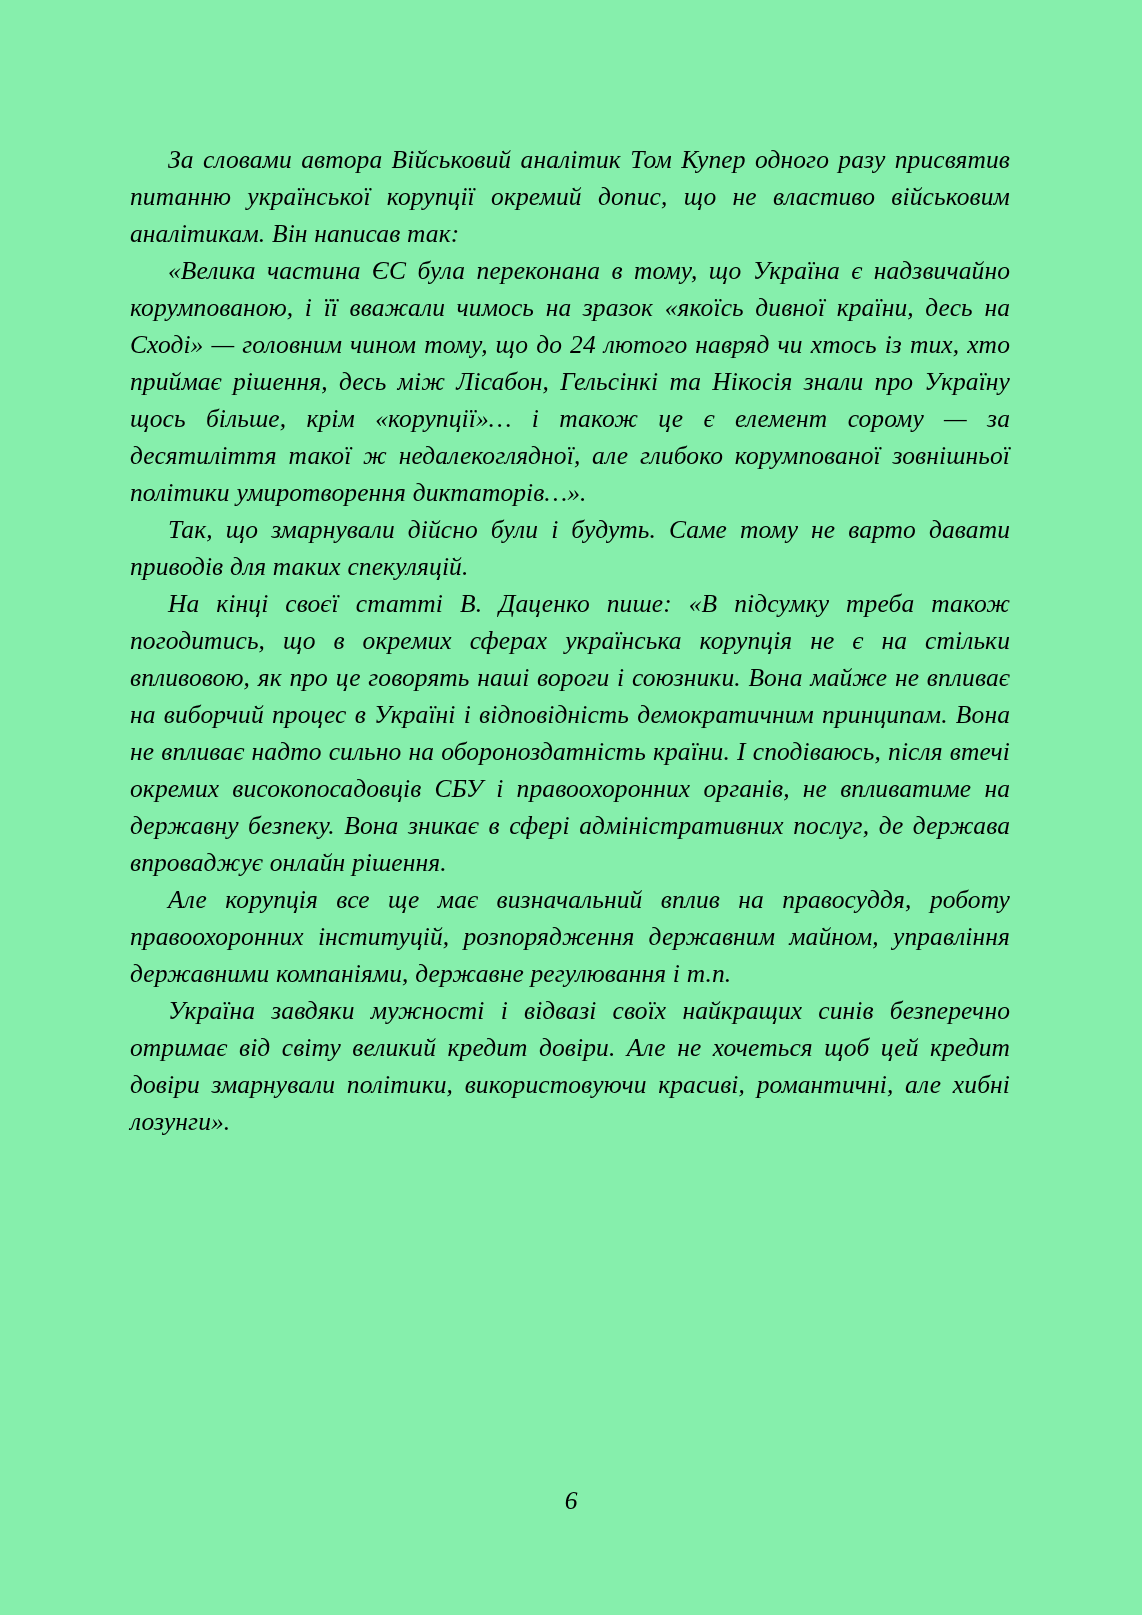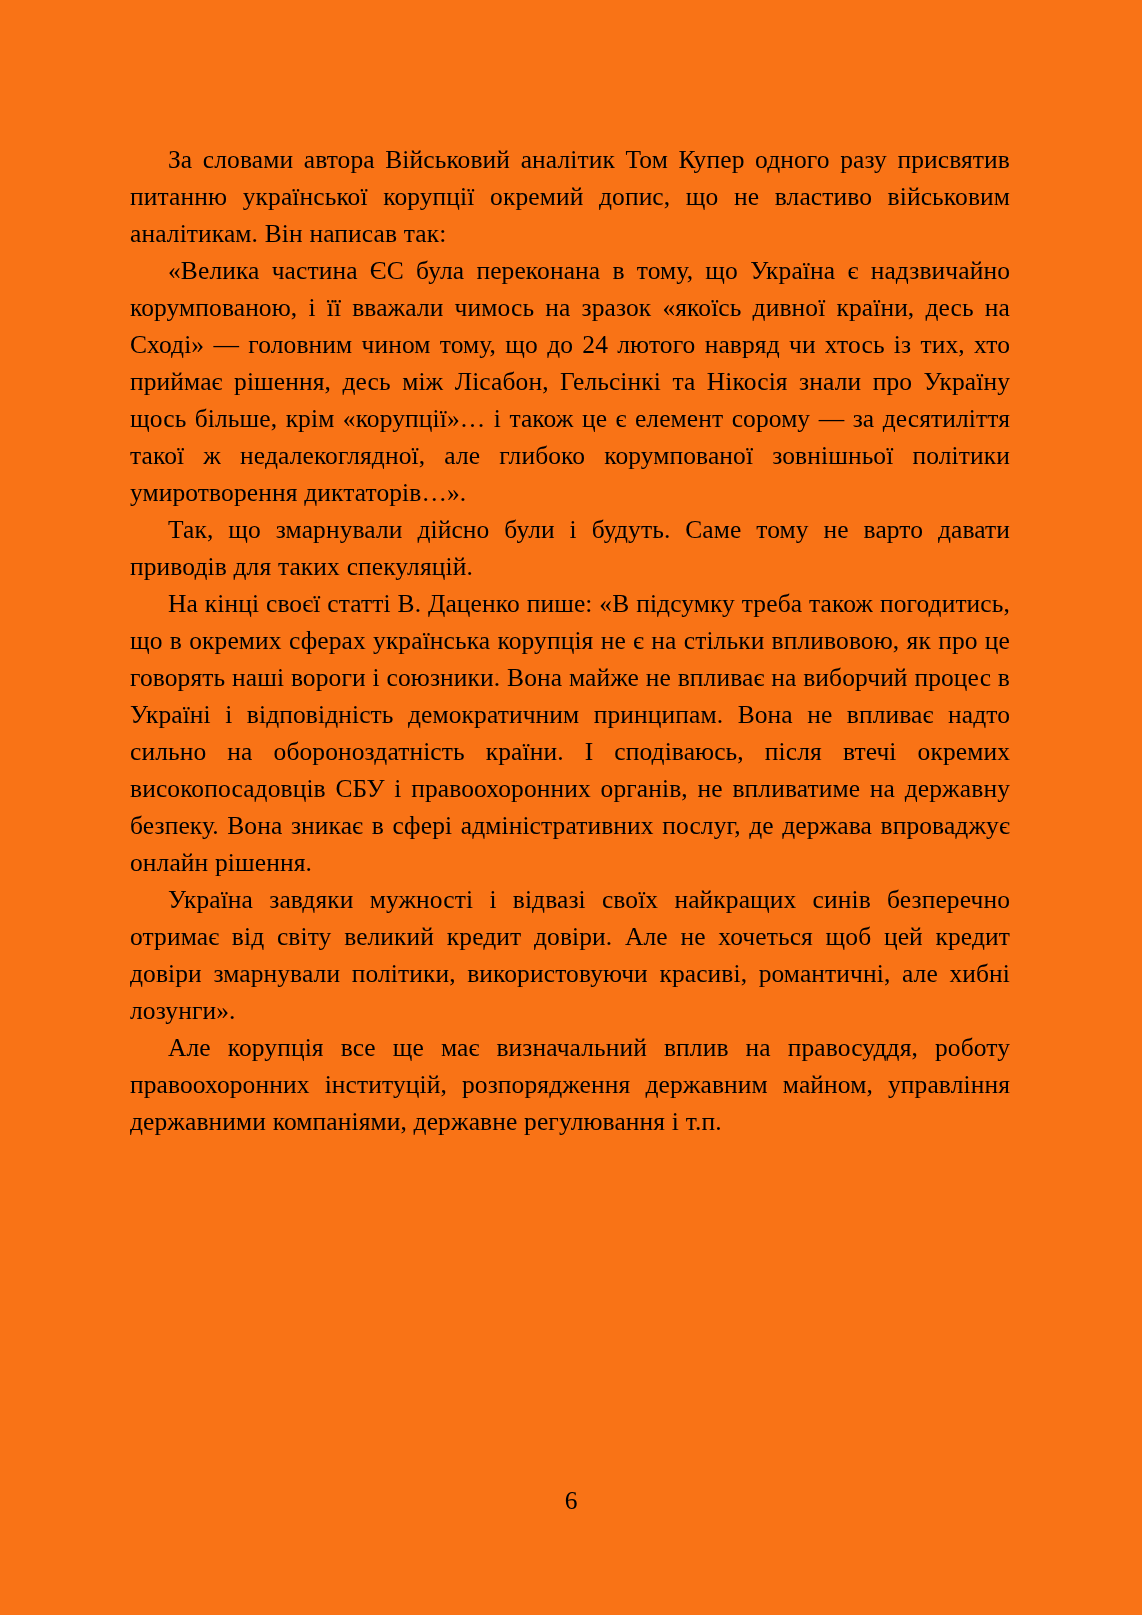--- a/index.html
+++ b/index.html
@@ -6,22 +6,23 @@
     margin: 0;
     padding: 0;
     background: #ffffff;
   }
 
   .page {
     position: relative;
     width: 1142px;
     height: 1615px;
     margin: 0 auto;
-    background: #f97316;
+    background: #86efac;
     overflow: hidden;
+    font-style: italic;
   }
 
   .text-block {
     position: absolute;
     left: 130px;
     top: 141px;
     width: 880px;
   }
 
   .para {
@@ -58,19 +59,19 @@
 </head>
 <body>
 
 <div class="page">
 
   <div class="text-block">
     <p class="para">За словами автора Військовий аналітик Том Купер одного разу присвятив питанню української корупції окремий допис, що не властиво військовим аналітикам. Він написав так:</p>
     <p class="para">«Велика частина ЄС була переконана в тому, що Україна є надзвичайно корумпованою, і її вважали чимось на зразок «якоїсь дивної країни, десь на Сході» — головним чином тому, що до 24 лютого навряд чи хтось із тих, хто приймає рішення, десь між Лісабон, Гельсінкі та Нікосія знали про Україну щось більше, крім «корупції»… і також це є елемент сорому — за десятиліття такої ж недалекоглядної, але глибоко корумпованої зовнішньої політики умиротворення диктаторів…».</p>
     <p class="para">Так, що змарнували дійсно були і будуть. Саме тому не варто давати приводів для таких спекуляцій.</p>
     <p class="para">На кінці своєї статті В. Даценко пише: «В підсумку треба також погодитись, що в окремих сферах українська корупція не є на стільки впливовою, як про це говорять наші вороги і союзники. Вона майже не впливає на виборчий процес в Україні і відповідність демократичним принципам. Вона не впливає надто сильно на обороноздатність країни. І сподіваюсь, після втечі окремих високопосадовців СБУ і правоохоронних органів, не впливатиме на державну безпеку. Вона зникає в сфері адміністративних послуг, де держава впроваджує онлайн рішення.</p>
+    <p class="para">Але корупція все ще має визначальний вплив на правосуддя, роботу правоохоронних інституцій, розпорядження державним майном, управління державними компаніями, державне регулювання і т.п.</p>
     <p class="para">Україна завдяки мужності і відвазі своїх найкращих синів безперечно отримає від світу великий кредит довіри. Але не хочеться щоб цей кредит довіри змарнували політики, використовуючи красиві, романтичні, але хибні лозунги».</p>
-    <p class="para">Але корупція все ще має визначальний вплив на правосуддя, роботу правоохоронних інституцій, розпорядження державним майном, управління державними компаніями, державне регулювання і т.п.</p>
   </div>
 
   <div class="page-number">6</div>
 
 </div>
 
 </body></html>

